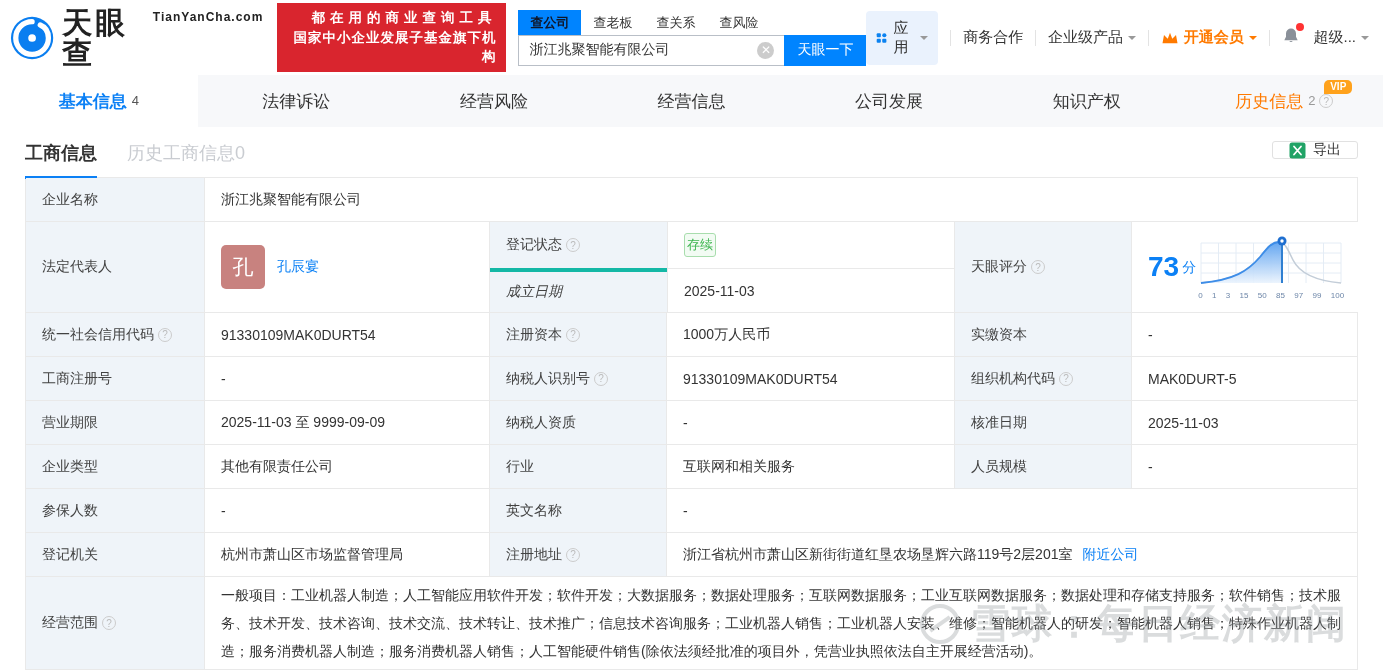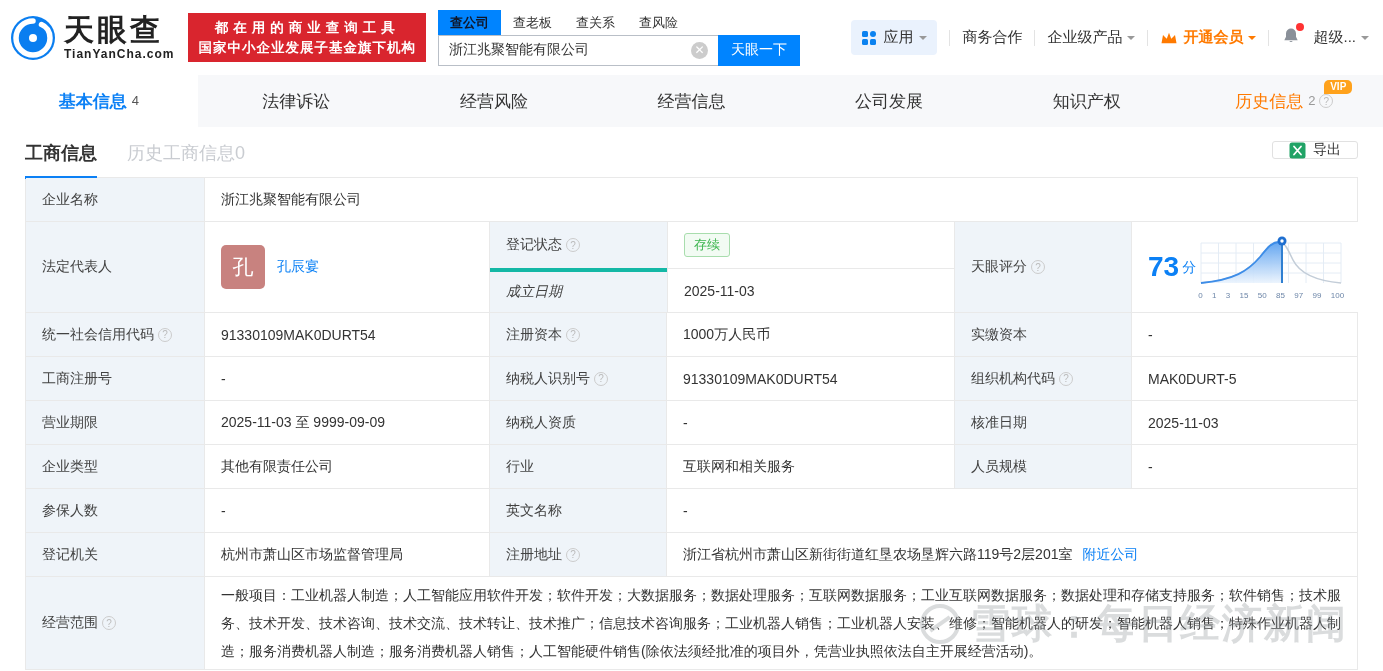--- a/index.html
+++ b/index.html
@@ -2,24 +2,24 @@
 <html><head>
 <meta charset="utf-8">
 <style>
   * { margin:0; padding:0; box-sizing:border-box; }
   body { font-family:"Liberation Sans","DejaVu Sans",sans-serif; background:#fff; }
   .page { width:1383px; height:671px; position:relative; background:#fff; overflow:hidden; }
 
   
   .header { height:75px; display:flex; align-items:center; padding:0 14px 0 10px; background:#fff; }
   .logo { display:flex; align-items:center; gap:8px; cursor:pointer; }
-  .logo-txt { display:flex; flex-direction:column; line-height:1; }
+  .logo-txt { display:flex; flex-direction:row; line-height:1; }
   .logo-title { font-size:30px; font-weight:bold; color:#222; letter-spacing:3px; }
   .logo-domain { font-size:12px; font-weight:bold; color:#222; margin-top:3px; letter-spacing:1px; }
-  .banner { background:#d9252e; color:#fff; margin-left:14px; padding:5px 10px; text-align:center; line-height:1.45; }
+  .banner { background:#d9252e; color:#fff; margin-left:14px; padding:5px 10px; text-align:right; line-height:1.45; }
   .banner div:first-child { font-size:13.5px; font-weight:bold; letter-spacing:5px; }
   .banner div:last-child { font-size:13.5px; font-weight:bold; letter-spacing:1px; }
 
   .search-area { margin-left:12px; width:362px; }
   .search-tabs { display:flex; font-size:13px; }
   .search-tab { padding:4px 12px 3px; color:#333; cursor:pointer; }
   .search-tab.active { background:#0084ff; color:#0f172a; font-weight:bold; }
   .search-row { display:flex; position:relative; }
   .search-input { flex:1; height:31px; border:1px solid #b9bfc7; border-right:none; padding:0 34px 0 10px; font-size:14px; color:#333; outline:none; }
   .clear-btn { position:absolute; right:92px; top:7px; width:17px; height:17px; border-radius:50%; background:#ccc; color:#fff; font-size:12px; display:flex; align-items:center; justify-content:center; cursor:pointer; }
@@ -61,21 +61,21 @@
   .label { background:#eff4f9; color:#424242; }
   .value { background:#fff; }
   .row2 { grid-template-columns:178px 285px 465px 177px 1fr; }
   .subgrid { display:grid; grid-template-columns:177px 288px; border-left:1px solid #e9e9e9; }
   .subgrid .cell { border-left:1px solid #e9e9e9; }
   .subgrid .cell:nth-child(1) { border-left:none; }
   .subgrid .cell:nth-child(3) { border-left:none; border-top:4px solid #14b8a6;font-style:italic; }
   .subgrid .cell:nth-child(4) { border-top:1px solid #e9e9e9; }
   .link { color:#0b80f5; cursor:pointer; text-decoration:none; }
   .avatar { width:44px; height:44px; border-radius:5px; background:#c8827f; color:#fff; font-size:21px; display:flex; align-items:center; justify-content:center; margin-right:12px; flex:none; cursor:pointer; }
-  .badge-green { color:#3eb650; border:1px solid #a8ddad; background:#f2fbf3; border-radius:3px; padding:2px 9px; font-size:13px; }
+  .badge-green { color:#3eb650; border:1px solid #a8ddad; background:#f2fbf3; border-radius:3px; padding:2px 2px; font-size:13px; }
   .score-cell { justify-content:space-between; padding-right:12px; }
   .score-left { display:flex; align-items:flex-end; gap:3px; }
   .score-num { font-size:28px; font-weight:bold; color:#0b80f5; line-height:0.9; }
   .score-suffix { font-size:14px; color:#0b80f5; padding-bottom:3px; }
   .chart-box { width:150px; }
   .axis { display:flex; justify-content:space-between; font-size:8px; color:#6d86a8; padding:1px 2px 0; }
   .scope-cell { line-height:28px; padding-top:4px; padding-bottom:4px; display:block; }
 
   
   .watermark { position:absolute; left:920px; top:596px; display:flex; align-items:center; gap:10px; color:rgba(140,145,150,0.32); font-size:40px; font-weight:bold; white-space:nowrap; pointer-events:none; z-index:6; letter-spacing:2px; }

